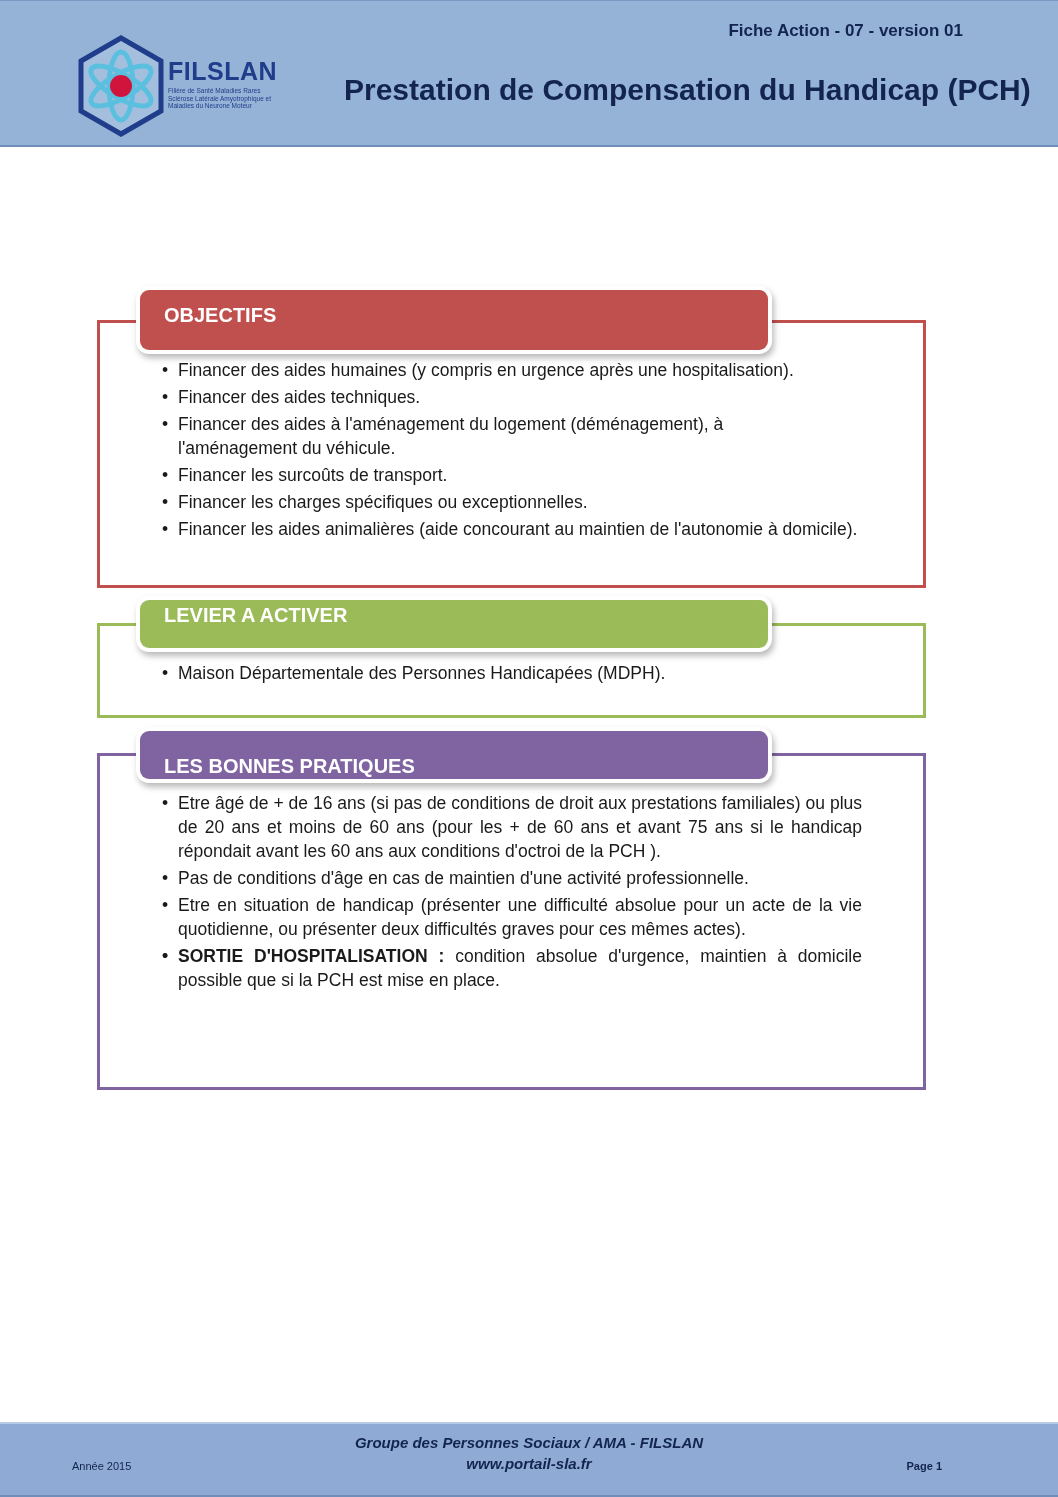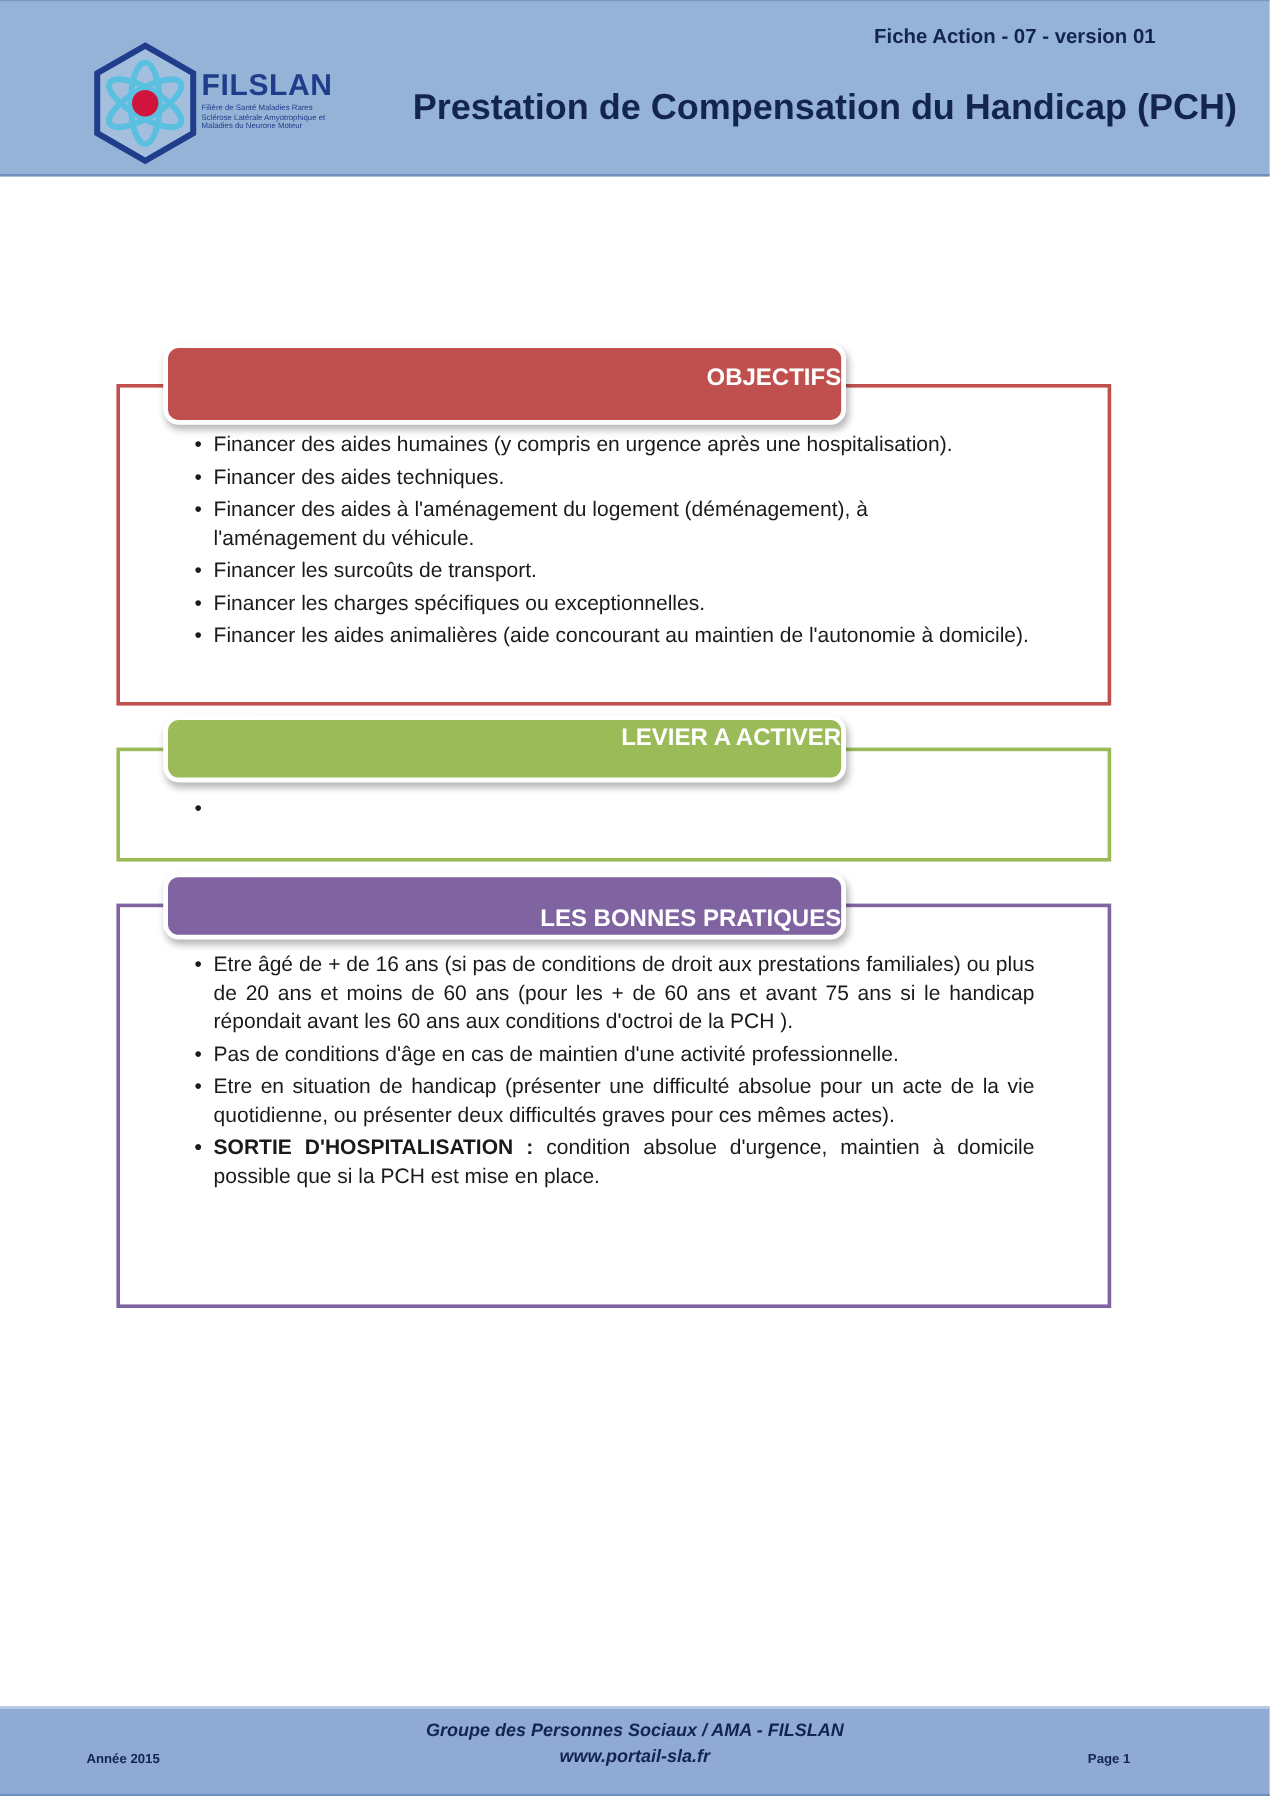--- a/index.html
+++ b/index.html
@@ -36,26 +36,25 @@
     .doc-title {
       position: absolute; left: 344px; top: 72px;
       font-size: 30px; font-weight: bold; color: #13254f;
     }
 
     .section-box {
       position: absolute; left: 97px; width: 829px;
       border: 3px solid; background: #ffffff;
     }
     .section-tab {
-      position: absolute; left: 140px; width: 561px; height: 60px;
+      position: absolute; left: 140px; width: 628px; height: 60px;
       border-radius: 9px;
       color: #ffffff; font-weight: bold; font-size: 20px;
       padding: 14px 0 0 24px;
       box-shadow: 0 0 0 4px #ffffff, 2px 4px 6px 4px rgba(0,0,0,0.28);
-      text-align: right;
     }
     .bullets {
       position: absolute; left: 162px; width: 700px;
       font-size: 17.5px; line-height: 24px; color: #1a1a1a;
     }
     .bullets li {
       list-style: none; position: relative; padding-left: 16px;
       margin-bottom: 3px; text-align: justify;
     }
     .bullets li .dot {
@@ -84,21 +83,21 @@
     .footer-group {
       position: absolute; left: 0; width: 1058px; top: 10px; text-align: center;
       font-size: 15px; font-style: italic; font-weight: bold; color: #13254f;
     }
     .footer-url {
       position: absolute; left: 0; width: 1058px; top: 31px; text-align: center;
       font-size: 15px; font-style: italic; font-weight: bold; color: #13254f;
     }
     .footer-year {
       position: absolute; left: 72px; top: 36px;
-      font-size: 11px; font-weight: bold; color: #13254f; text-align: center;
+      font-size: 11px; font-weight: normal; color: #13254f; text-align: center;
     }
     .footer-page {
       position: absolute; right: 116px; top: 36px;
       font-size: 11px; font-weight: bold; color: #13254f;
     }
   </style>
 </head>
 <body>
 
 <div class="header">
@@ -124,21 +123,21 @@
   <li><span class="dot">•</span><span>Financer des aides techniques.</span></li>
   <li style="text-align:left; width:640px;"><span class="dot">•</span><span>Financer des aides à l'aménagement du logement (déménagement), à l'aménagement du véhicule.</span></li>
   <li><span class="dot">•</span><span>Financer les surcoûts de transport.</span></li>
   <li><span class="dot">•</span><span>Financer les charges spécifiques ou exceptionnelles.</span></li>
   <li><span class="dot">•</span><span>Financer les aides animalières (aide concourant au maintien de l'autonomie à domicile).</span></li>
 </ul>
 
 <div class="section-box lev-box"></div>
 <div class="section-tab lev-tab">LEVIER A ACTIVER</div>
 <ul class="bullets lev-list">
-  <li><span class="dot">•</span></li>
+  <li><span class="dot">•</span><span>Maison Départementale des Personnes Handicapées (MDPH).</span></li>
 </ul>
 
 <div class="section-box bp-box"></div>
 <div class="section-tab bp-tab">LES BONNES PRATIQUES</div>
 <ul class="bullets bp-list">
   <li><span class="dot">•</span><span>Etre âgé de + de 16 ans (si pas de conditions de droit aux prestations familiales) ou plus de 20 ans et moins de 60 ans (pour les + de 60 ans et avant 75 ans si le handicap répondait avant les 60 ans aux conditions d'octroi de la PCH ).</span></li>
   <li><span class="dot">•</span><span>Pas de conditions d'âge en cas de maintien d'une activité professionnelle.</span></li>
   <li><span class="dot">•</span><span>Etre en situation de handicap (présenter une difficulté absolue pour un acte de la vie quotidienne, ou présenter deux difficultés graves pour ces mêmes actes).</span></li>
   <li><span class="dot">•</span></li>
   <li><span class="dot">•</span><span class="bold">SORTIE D'HOSPITALISATION :</span><span> condition absolue d'urgence, maintien à domicile possible que si la PCH est mise en place.</span></li>

